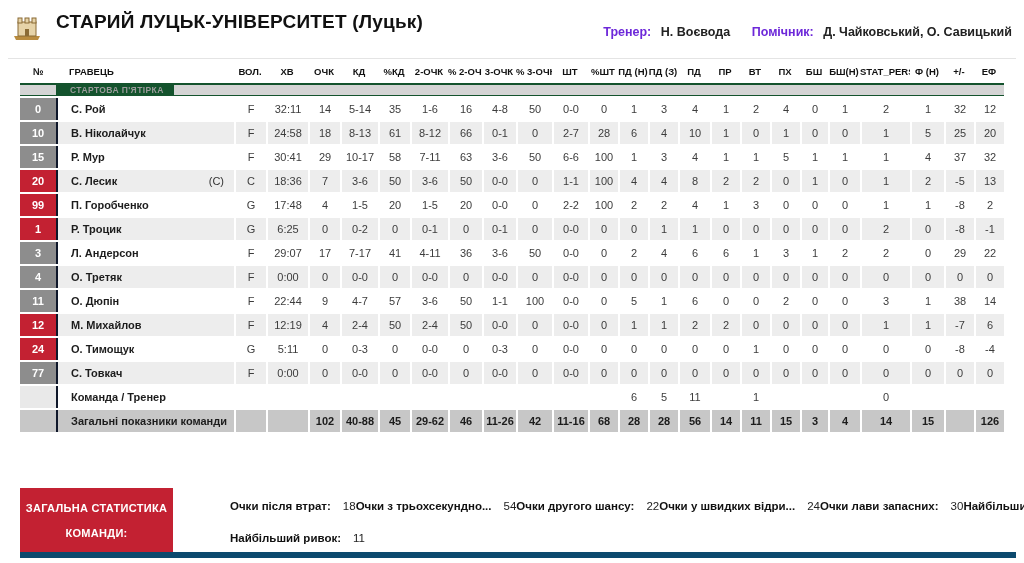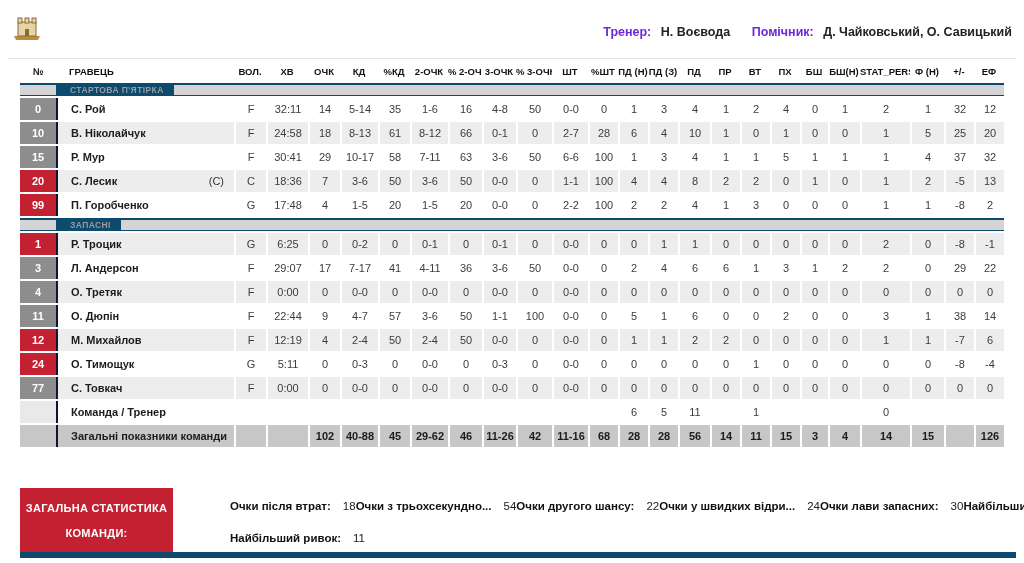--- a/index.html
+++ b/index.html
@@ -26,21 +26,21 @@
   td.pname{text-align:left;padding-left:13px;font-weight:bold;color:#1c1c1c;border-left:2px solid #0f172a;}
   td.pname .cap{float:right;margin-right:10px;font-weight:normal;color:#333;}
   td.badge{font-weight:bold;color:#fff;font-size:11px;}
   td.badge.red{background:var(--red);}
   td.badge.gray{background:var(--gray);}
   td.badge.none{background:#e9e9e9;}
   tr.totals td{background:#c7c7c7;font-weight:bold;color:#1c1c1c;}
   tr.teamrow td{font-weight:normal;}
   tr.teamrow td.pname{font-weight:bold;}
   
-  td.barcell{background:#0c4a6e;height:13px;}
+  td.barcell{background:#14532d;height:13px;}
   .secbar{display:flex;align-items:center;height:13px;}
   .secbar .blk{width:36px;height:10px;background:#d4d4d4;flex:none;}
   .secbar .seclbl{font-size:8.5px;font-weight:bold;color:#9b9b9b;margin:0 10px 0 14px;letter-spacing:.4px;white-space:nowrap;}
   .secbar .fill{flex:1;height:10px;background:#d4d4d4;}
   
   .footer{position:absolute;left:20px;right:8px;top:488px;height:64px;border-bottom:6px solid #0c4a6e;}
   .red-box{position:absolute;left:0;top:0;width:153px;height:64px;background:var(--red);color:#fff;
     font-size:11px;font-weight:bold;display:flex;flex-direction:column;justify-content:space-around;
     align-items:center;text-align:center;padding:7px 4px;box-sizing:border-box;letter-spacing:.3px;}
   .stats1{position:absolute;left:210px;right:120px;top:12px;display:flex;justify-content:space-between;font-size:11.5px;}
@@ -56,20 +56,21 @@
   <span class="logo">
     <svg viewBox="0 0 34 30" width="34" height="30" aria-hidden="true">
       <path d="M4 24 L30 24 L28 28 L6 28 Z" fill="#b98c3f"></path>
       <rect x="8" y="10" width="18" height="14" fill="#e6d3a8" stroke="#8a6b35" stroke-width="1"></rect>
       <rect x="8" y="6" width="4" height="5" fill="#e6d3a8" stroke="#8a6b35" stroke-width="1"></rect>
       <rect x="15" y="6" width="4" height="5" fill="#e6d3a8" stroke="#8a6b35" stroke-width="1"></rect>
       <rect x="22" y="6" width="4" height="5" fill="#e6d3a8" stroke="#8a6b35" stroke-width="1"></rect>
       <rect x="15" y="17" width="4" height="7" fill="#8a6b35"></rect>
     </svg>
   </span>
+  <h1 class="team-title">СТАРИЙ ЛУЦЬК-УНІВЕРСИТЕТ (Луцьк)</h1>
   <div class="coaches">
     <span class="lbl">Тренер:</span>
     <span class="val">Н. Воєвода</span>
     <span class="lbl">Помічник:</span>
     <span class="val">Д. Чайковський, О. Савицький</span>
   </div>
 </div>
 
 <div class="table-wrap">
   <table id="stats-table">
@@ -267,29 +268,20 @@
           <td class="num">1</td>
           <td class="num">3</td>
           <td class="num">0</td>
           <td class="num">0</td>
           <td class="num">0</td>
           <td class="num">1</td>
           <td class="num">1</td>
           <td class="num">-8</td>
           <td class="num">2</td>
         </tr>
-        <tr>
-          <td colspan="25" class="barcell">
-            <div class="secbar">
-              <span class="blk"></span>
-              <span class="seclbl">ЗАПАСНІ</span>
-              <span class="fill"></span>
-            </div>
-          </td>
-        </tr>
         <tr class="g">
           <td class="badge red">1</td>
           <td class="pname"><span>Р. Троцик</span></td>
           <td class="num">G</td>
           <td class="num">6:25</td>
           <td class="num">0</td>
           <td class="num">0-2</td>
           <td class="num">0</td>
           <td class="num">0-1</td>
           <td class="num">0</td>

